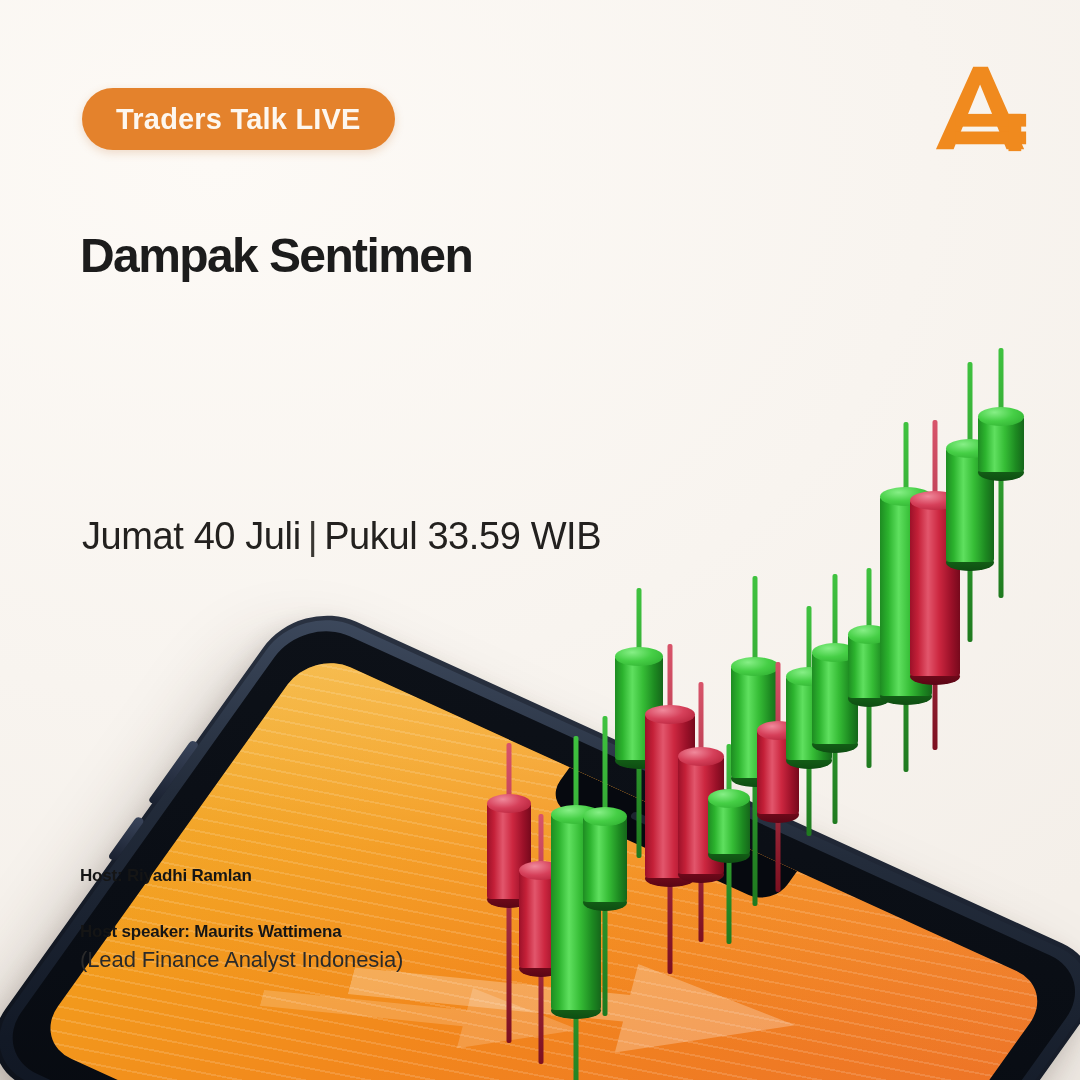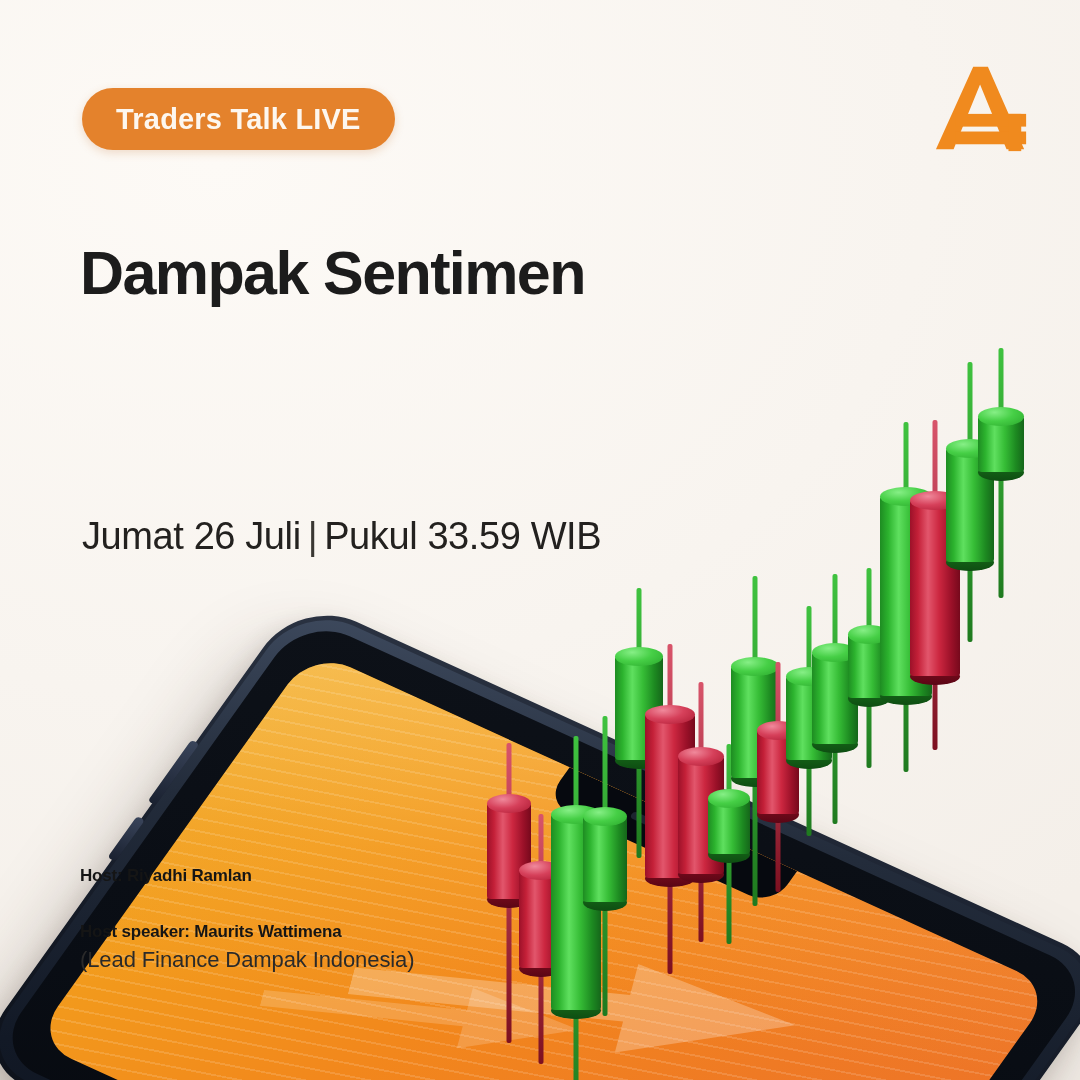--- a/index.html
+++ b/index.html
@@ -117,21 +117,21 @@
     background:#e4822c;
     box-shadow:0 3px 10px rgba(190,110,40,.22);
   }
   .badge-label{
     color:#fdf7ef;font-size:29px;font-weight:bold;letter-spacing:.2px;
     white-space:nowrap;
   }
   .headline{
     position:absolute;left:80px;top:192px;width:720px;
     color:#1c1c1c;
-    font-size:61px;font-weight:bold;line-height:1.34;
+    font-size:48px;font-weight:bold;line-height:1.34;
     letter-spacing:-1.6px;
   }
   .headline span{display:block;}
   .subline{
     position:absolute;left:82px;top:515px;
     color:#23211f;font-size:38px;font-weight:normal;letter-spacing:-.4px;
     white-space:nowrap;
   }
   .subline .sep{color:#3a3733;padding:0 7px;font-weight:300;}
 
@@ -292,23 +292,23 @@
 
   <div class="badge">
     <span class="badge-label">Traders Talk LIVE</span>
   </div>
 
   <h1 class="headline">
     <span>Dampak Sentimen</span>
   </h1>
 
   <div class="subline">
-    <span>Jumat 26 Juli</span><span class="sep">|</span><span>Pukul 33.59 WIB</span>
+    <span>Jumat 40 Juli</span><span class="sep">|</span><span>Pukul 33.59 WIB</span>
   </div>
 
   <div class="people">
     <div class="p-name">Host: Riyadhi Ramlan</div>
     <div class="gap"></div>
     <div class="p-name">Host speaker: Maurits Wattimena</div>
-    <div class="p-role">(Lead Finance Dampak Indonesia)</div>
+    <div class="p-role">(Lead Finance Analyst Indonesia)</div>
   </div>
 
 </div>
 
 </body></html>

